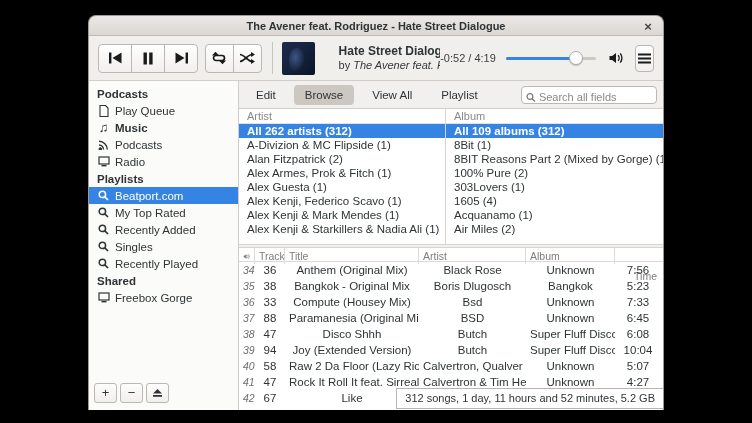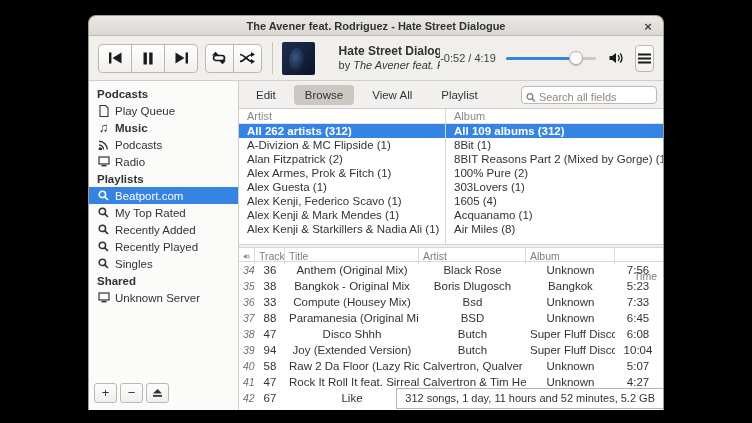--- a/index.html
+++ b/index.html
@@ -256,41 +256,41 @@
             </span>
               <span>Recently Added</span>
           </div>
           <div class="side-i">
             <span class="ic">
               <svg width="11" height="11" viewBox="0 0 11 11">
                   <circle cx="4.4" cy="4.4" r="3.2" fill="none" stroke="#2e3436" stroke-width="1.5"></circle>
                   <line x1="6.8" y1="6.8" x2="10" y2="10" stroke="#2e3436" stroke-width="1.7"></line>
                 </svg>
             </span>
-              <span>Recently Played</span>
+              <span>Singles</span>
           </div>
           <div class="side-i">
             <span class="ic">
               <svg width="11" height="11" viewBox="0 0 11 11">
                   <circle cx="4.4" cy="4.4" r="3.2" fill="none" stroke="#2e3436" stroke-width="1.5"></circle>
                   <line x1="6.8" y1="6.8" x2="10" y2="10" stroke="#2e3436" stroke-width="1.7"></line>
                 </svg>
             </span>
-              <span>Singles</span>
+              <span>Recently Played</span>
           </div>
 
           <div class="side-h">Shared</div>
           <div class="side-i">
             <span class="ic">
               <svg width="12" height="11" viewBox="0 0 12 11">
                   <rect x="1" y="1" width="10" height="7" fill="none" stroke="#2e3436" stroke-width="1.2"></rect>
                   <rect x="3.5" y="9" width="5" height="1.4" fill="#2e3436"></rect>
                 </svg>
             </span>
-              <span>Unknown Server</span>
+              <span>Freebox Gorge</span>
           </div>
         </div>
 
         <div class="side-tools">
           <div class="mini-btn">+</div>
           <div class="mini-btn">−</div>
           <div class="mini-btn">
             <svg width="11" height="10" viewBox="0 0 11 10">
               <polygon points="5.5,1 10,5.5 1,5.5" fill="#333"></polygon>
               <rect x="1" y="7" width="9" height="1.8" fill="#333"></rect>
@@ -333,21 +333,21 @@
             <div class="bhead">Album</div>
             <div class="blist">
 
             <div class="brow">All 109 albums (312)</div>
                 <div class="brow">8Bit (1)</div>
                 <div class="brow">8BIT Reasons Part 2 (Mixed by Gorge) (1)</div>
                 <div class="brow">100% Pure (2)</div>
                 <div class="brow">303Lovers (1)</div>
                 <div class="brow">1605 (4)</div>
                 <div class="brow">Acquanamo (1)</div>
-                <div class="brow">Air Miles (8)</div>
+                <div class="brow">Air Miles (2)</div>
               </div>
           </div>
         </div>
 
         <div class="splitter"></div>
 
         <div class="tracklist">
           <div class="thead">
             <span class="c-num" style="justify-content:center">
               <svg width="10" height="9" viewBox="0 0 10 9">

